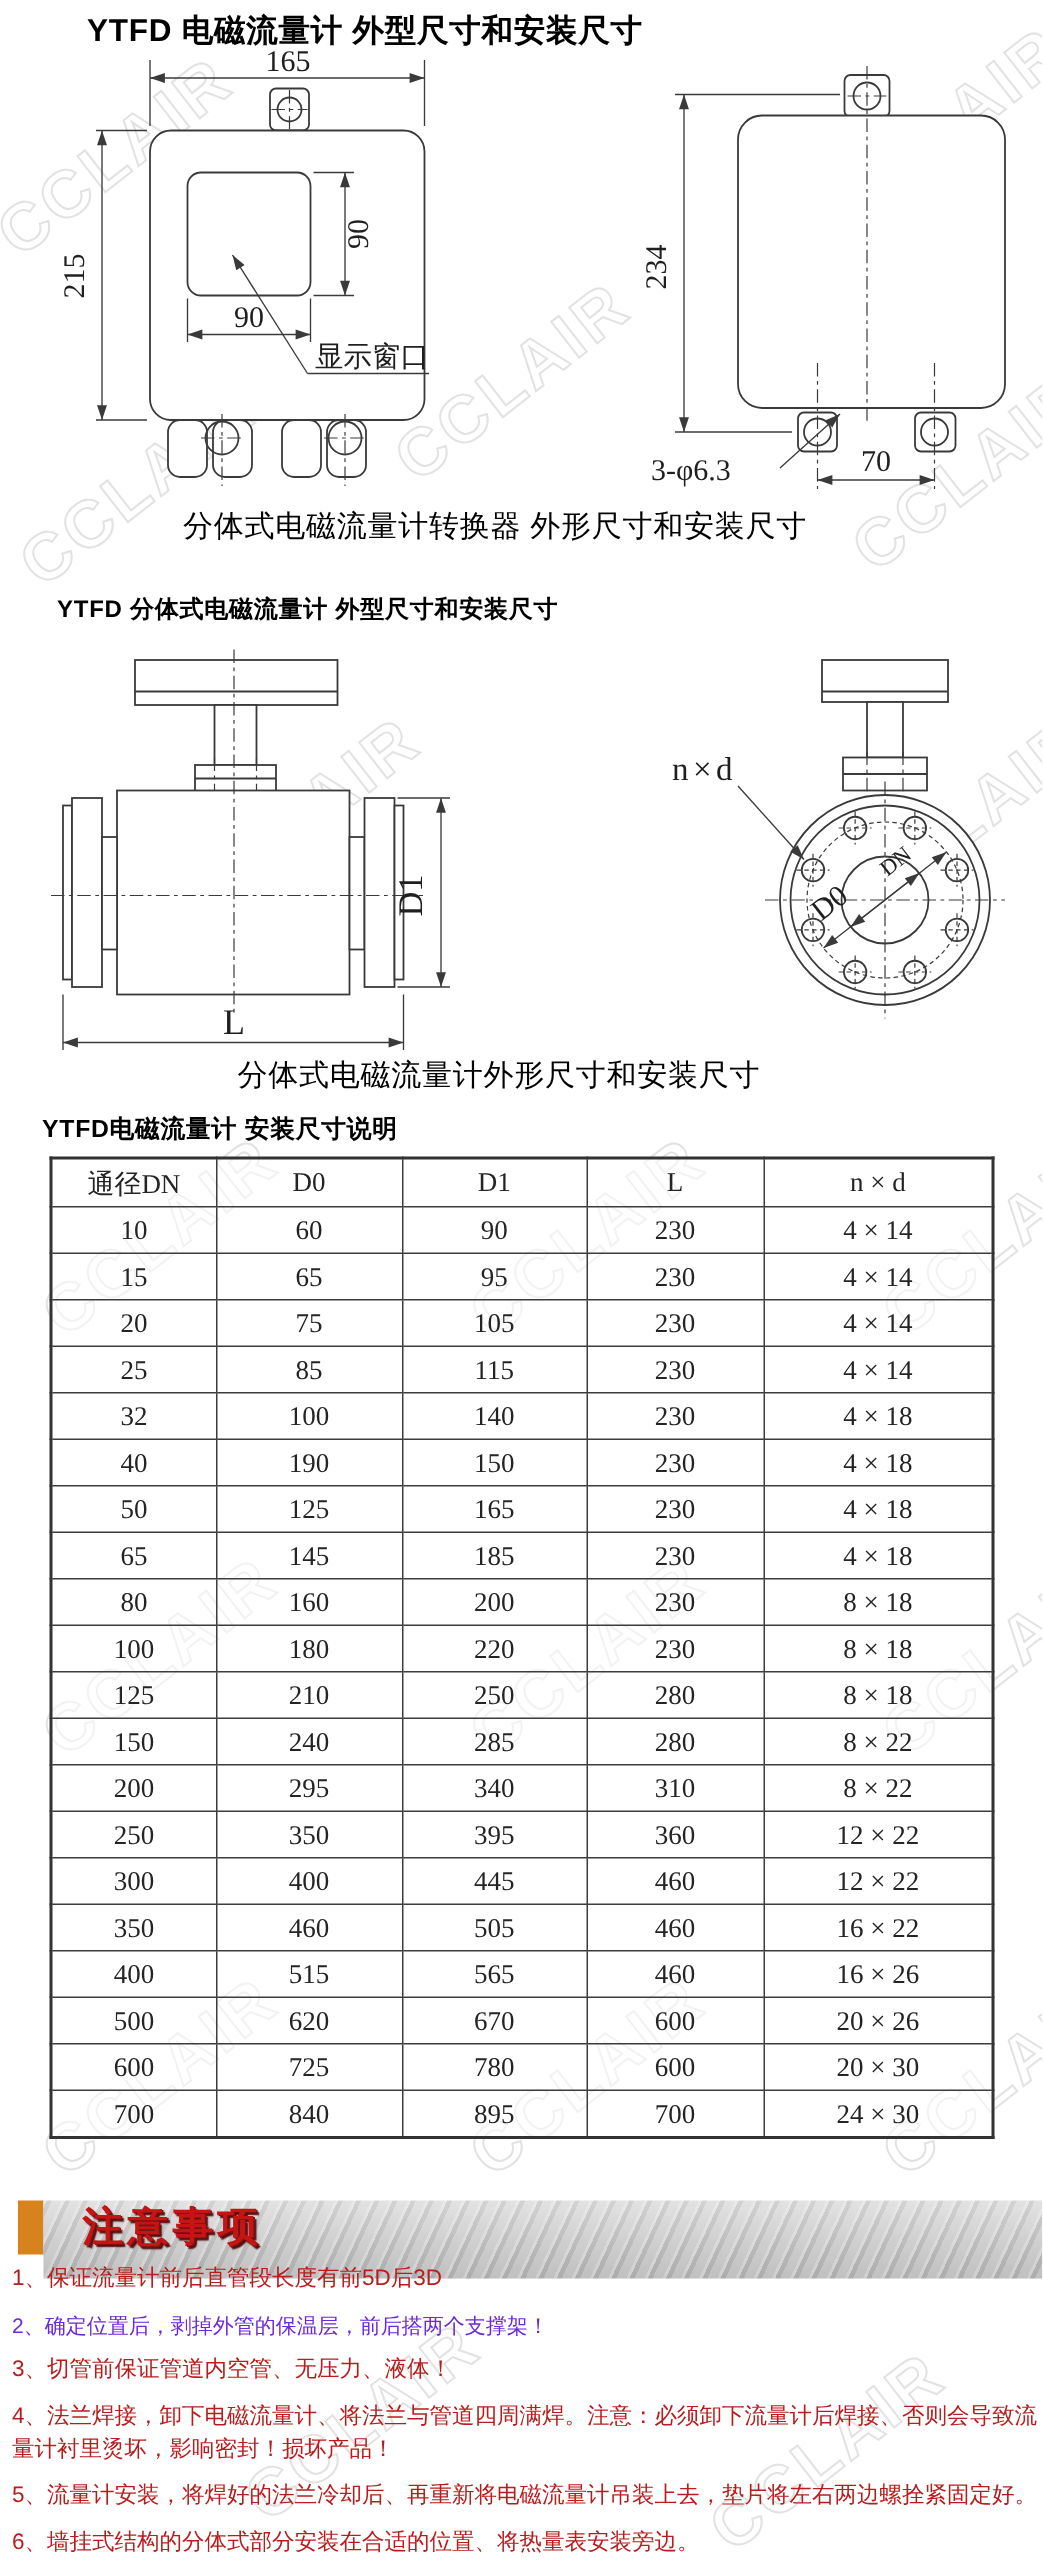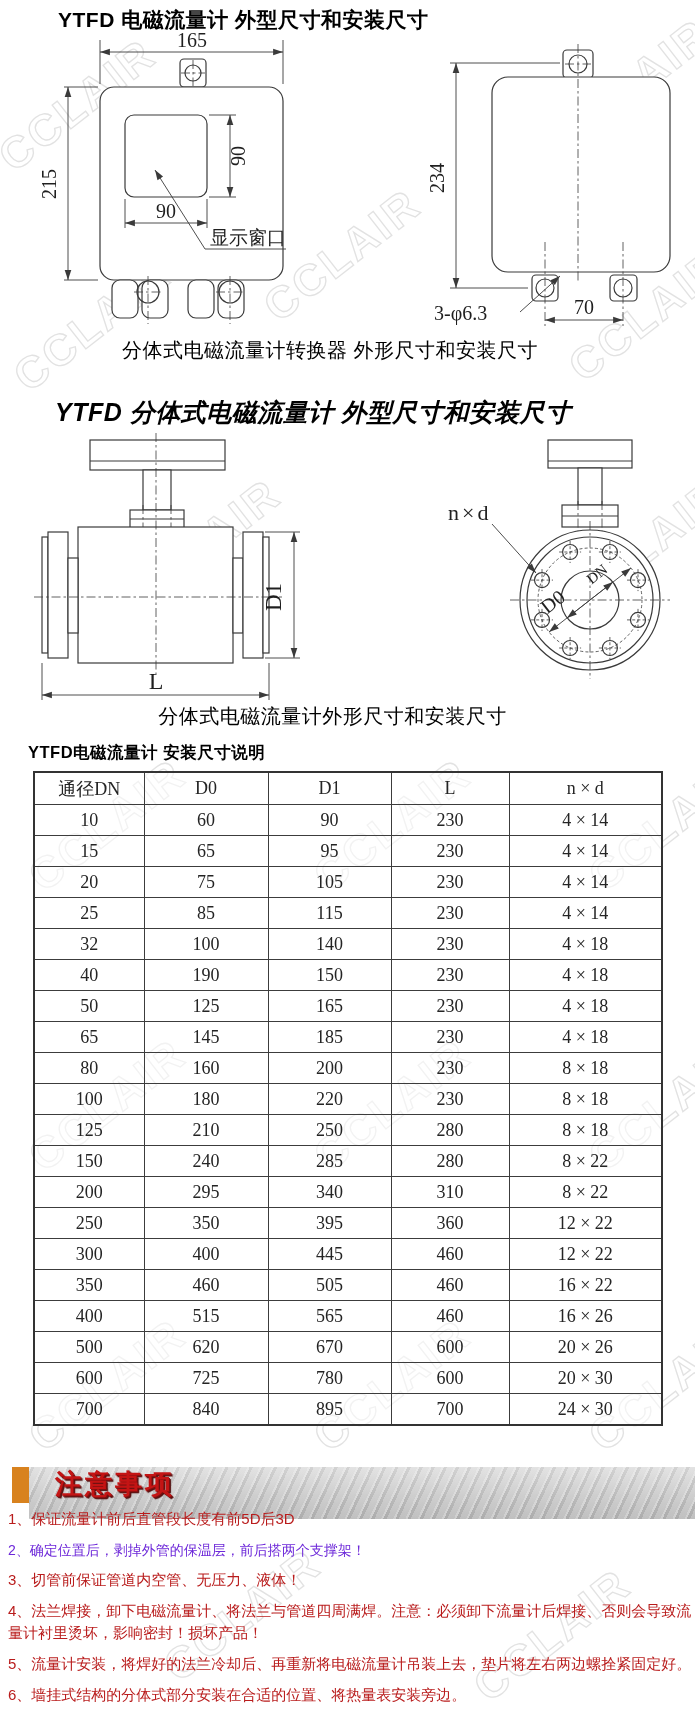--- a/index.html
+++ b/index.html
@@ -11,21 +11,21 @@
   #page{position:relative;width:695px;height:1712px;background:#fff;overflow:hidden;
         font-family:"Liberation Sans",sans-serif;color:#1a1a1a;}
   
   .wm{position:absolute;font-family:"Liberation Sans",sans-serif;font-weight:bold;
       font-size:44px;letter-spacing:3px;color:rgba(255,255,255,0.05);
       -webkit-text-stroke:1.3px #e2e2e2;transform:rotate(-38deg);pointer-events:none;z-index:0;}
   
   .h-title{position:absolute;font-weight:bold;color:#000;letter-spacing:0.5px;z-index:3;}
   #title-top{left:58px;top:6px;font-size:21px;}
   #caption-converter{left:0;top:337px;width:660px;text-align:center;font-size:20px;font-weight:normal;}
-  #title-sensor{left:55px;top:396px;font-size:25px;font-style:italic;}
+  #title-sensor{left:38px;top:396px;font-size:16px;}
   #caption-sensor{left:0;top:703px;width:665px;text-align:center;font-size:20px;font-weight:normal;}
   #table-title{left:28px;top:742px;font-size:16.5px;}
   
   svg{position:absolute;z-index:2;overflow:visible;}
   .ln{stroke:var(--line);stroke-width:1.2;fill:none;}
   .lnw{stroke:var(--line);stroke-width:1.2;fill:#fff;}
   .thin{stroke:var(--line);stroke-width:0.9;fill:none;}
   .cl{stroke:var(--line);stroke-width:0.8;fill:none;stroke-dasharray:9 3 2.5 3;}
   .bolt-cl{stroke:var(--line);stroke-width:0.8;fill:none;stroke-dasharray:3 2.2;}
   text.dim{fill:#1f1f1f;font-family:"Liberation Serif",serif;}

